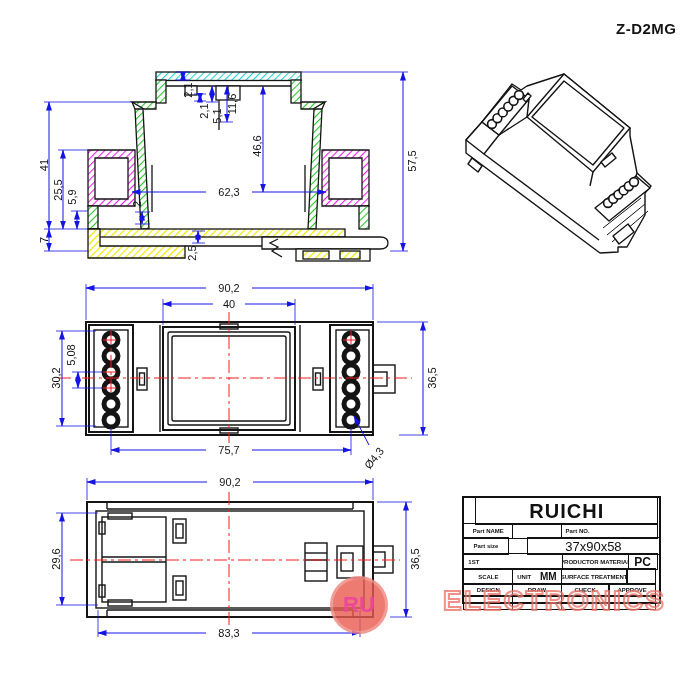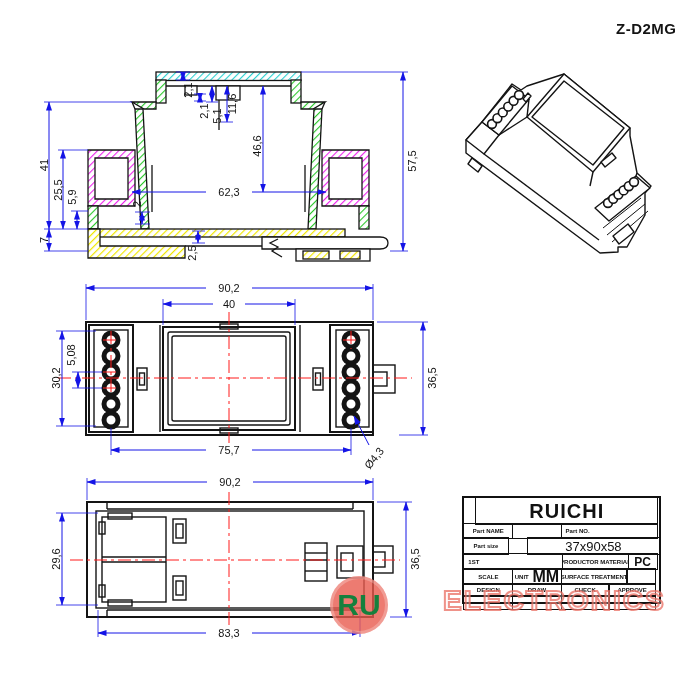--- a/index.html
+++ b/index.html
@@ -13,29 +13,29 @@
           border:2.5px solid #111;box-sizing:border-box;background:#fff;z-index:3;}
   .trow{display:flex;width:100%;box-sizing:border-box;}
   .tcell{box-sizing:border-box;border:1.4px solid #111;margin:-0.7px;
          display:flex;align-items:center;justify-content:center;
          font-size:6px;font-weight:bold;color:#111;white-space:nowrap;overflow:hidden;}
   .tc-left{justify-content:flex-start;padding-left:4px;}
   .brand{font-size:20px;font-weight:bold;letter-spacing:1px;}
   .bigval{font-size:13px;font-weight:normal;}
   .pcval{font-size:12px;font-weight:bold;}
   .unitcell{justify-content:space-around;}
-  .mm{font-size:16px;}
+  .mm{font-size:10px;}
 
   
   .wm{position:absolute;z-index:5;pointer-events:none;}
   .wm-circle{position:absolute;left:330px;top:576px;width:58px;height:58px;
      border-radius:50%;background:rgba(233,90,78,0.80);
      box-shadow:inset 0 0 0 3px rgba(255,255,255,0.25);
      display:flex;align-items:center;justify-content:center;}
-  .wm-ru{color:#15803d;font-weight:bold;font-size:30px;letter-spacing:0px;}
+  .wm-ru{color:#ec4899;font-weight:bold;font-size:22px;letter-spacing:0px;}
   .wm-text{position:absolute;left:396px;top:585px;font-size:28px;font-weight:bold;
      letter-spacing:2px;color:rgba(255,240,238,0.30);margin-left:47px;
      -webkit-text-stroke:2px rgba(233,110,98,0.75);}
 </style>
 </head>
 <body>
 
 <svg id="stage" viewBox="0 0 700 700">
   <defs>
     <marker id="ae" markerWidth="10" markerHeight="8" refX="8.5" refY="3" orient="auto" markerUnits="userSpaceOnUse">

